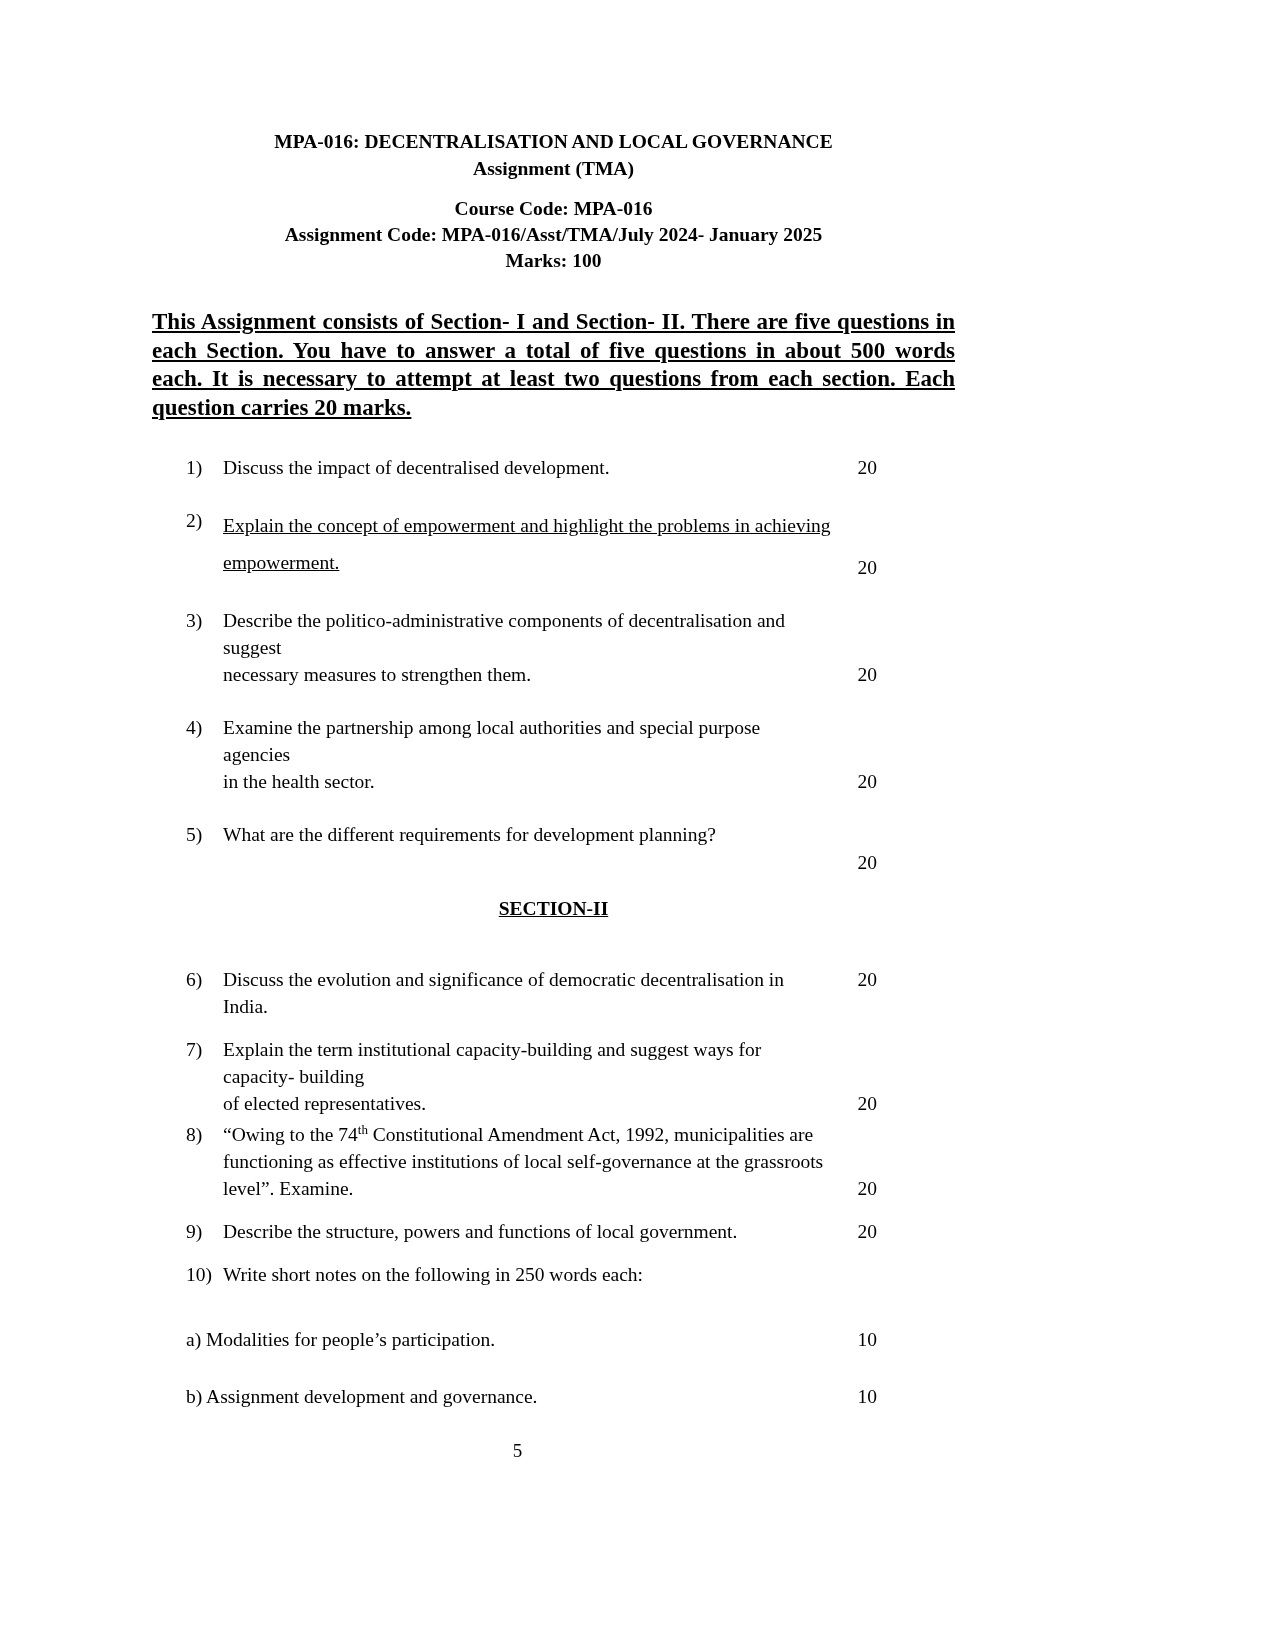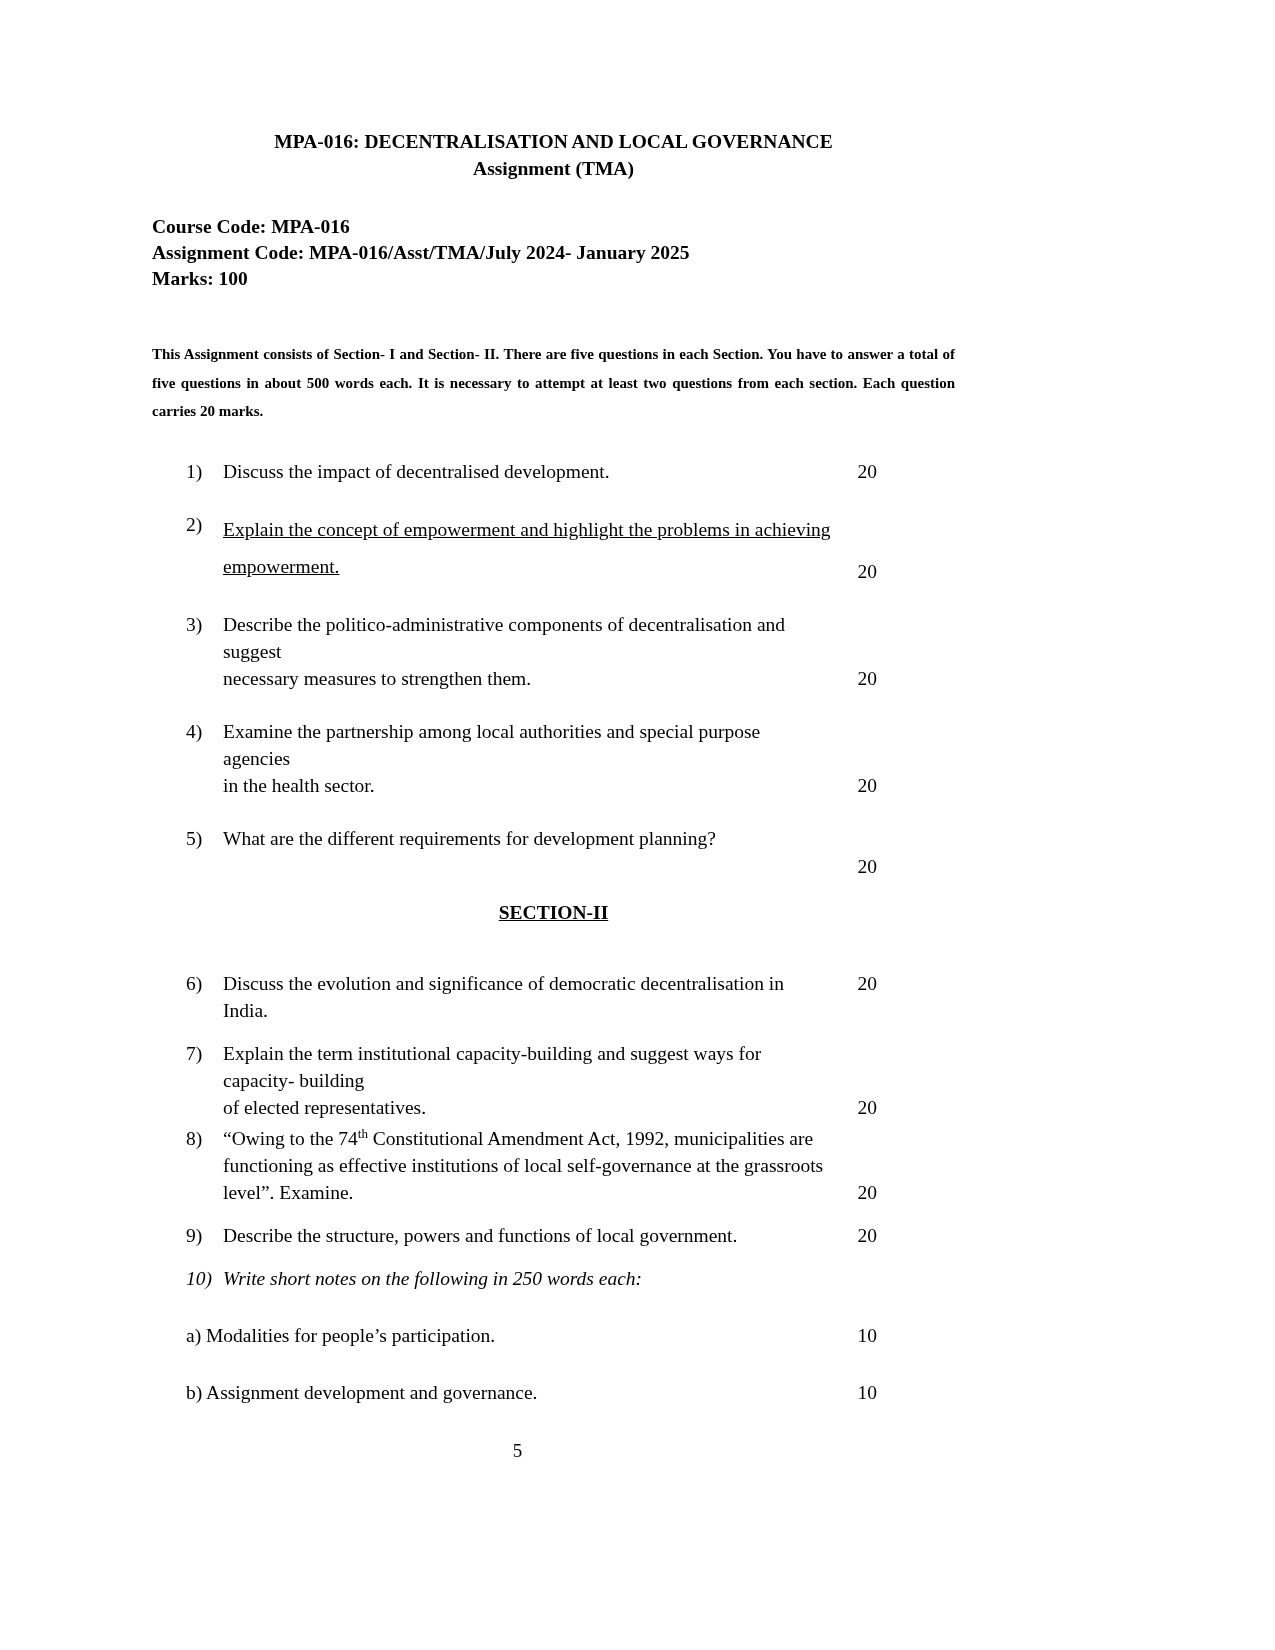--- a/index.html
+++ b/index.html
@@ -19,32 +19,33 @@
     background: #ffffff;
     border-radius: 23px;
   }
   .doc-title, .doc-subtitle {
     text-align: center;
     font-weight: 700;
     font-size: 19.5px;
     line-height: 27px;
   }
   .header-right {
-    margin-top: 32px;
-    text-align: left;
+    margin-top: 14px;
+    text-align: center;
     font-weight: 700;
     font-size: 19.5px;
     line-height: 26px;
   }
   .instructions {
-    margin-top: 48px;
-    font-weight: 700;
-    font-size: 15px;
+    margin-top: 34px;
+    font-weight: 700;
+    font-size: 23px;
     line-height: 28.5px;
     text-align: justify;
+    text-decoration: underline;
   }
   .section-heading {
     text-align: center;
     font-weight: 700;
     font-size: 19.5px;
     text-decoration: underline;
   }
   .section-heading.first { margin-top: 34px; }
   .section-heading.second { margin-top: 22px; }
   .questions {
@@ -64,21 +65,21 @@
   }
   .q-spaced .qtext { line-height: 37px; text-decoration: underline; }
   .qmarks {
     flex: 0 0 46px;
     text-align: right;
     line-height: 27px;
   }
   .m-top   { align-self: flex-start; }
   .m-bottom{ align-self: flex-end; }
   .m-below { align-self: flex-start; margin-top: 28px; }
-  .gap-xl { margin-bottom: 30px; font-style: italic; }
+  .gap-xl { margin-bottom: 38px; }
   .gap-lg { margin-bottom: 26px; }
   .gap-md { margin-bottom: 16px; }
   .gap-sm { margin-bottom: 4px; }
   .subq {
     display: flex;
     margin-bottom: 30px;
   }
   .subq .sqtext { flex: 1 1 auto; line-height: 27px; }
   sup { font-size: 13px; line-height: 0; }
   .page-number {

